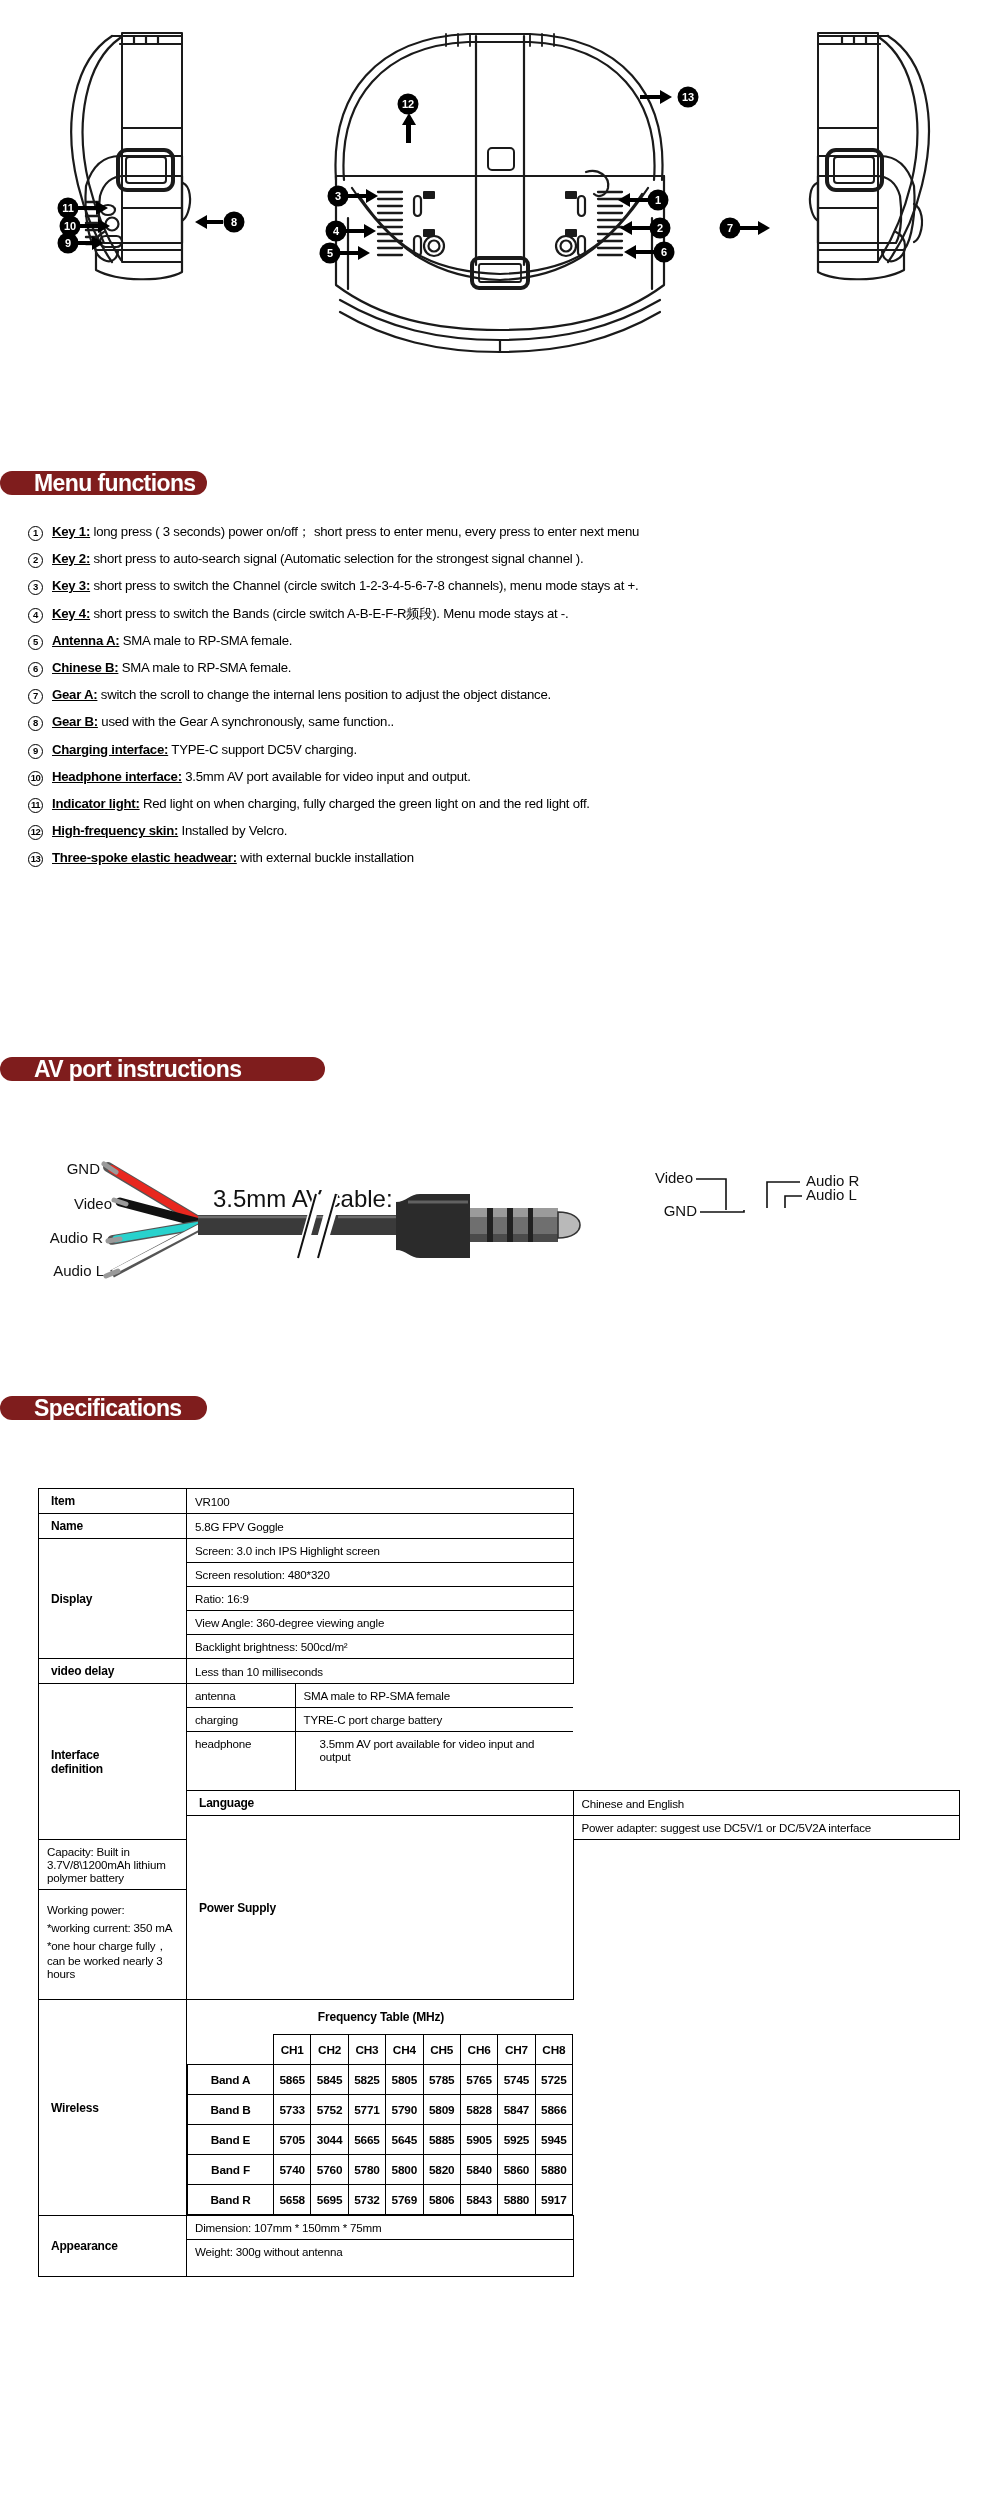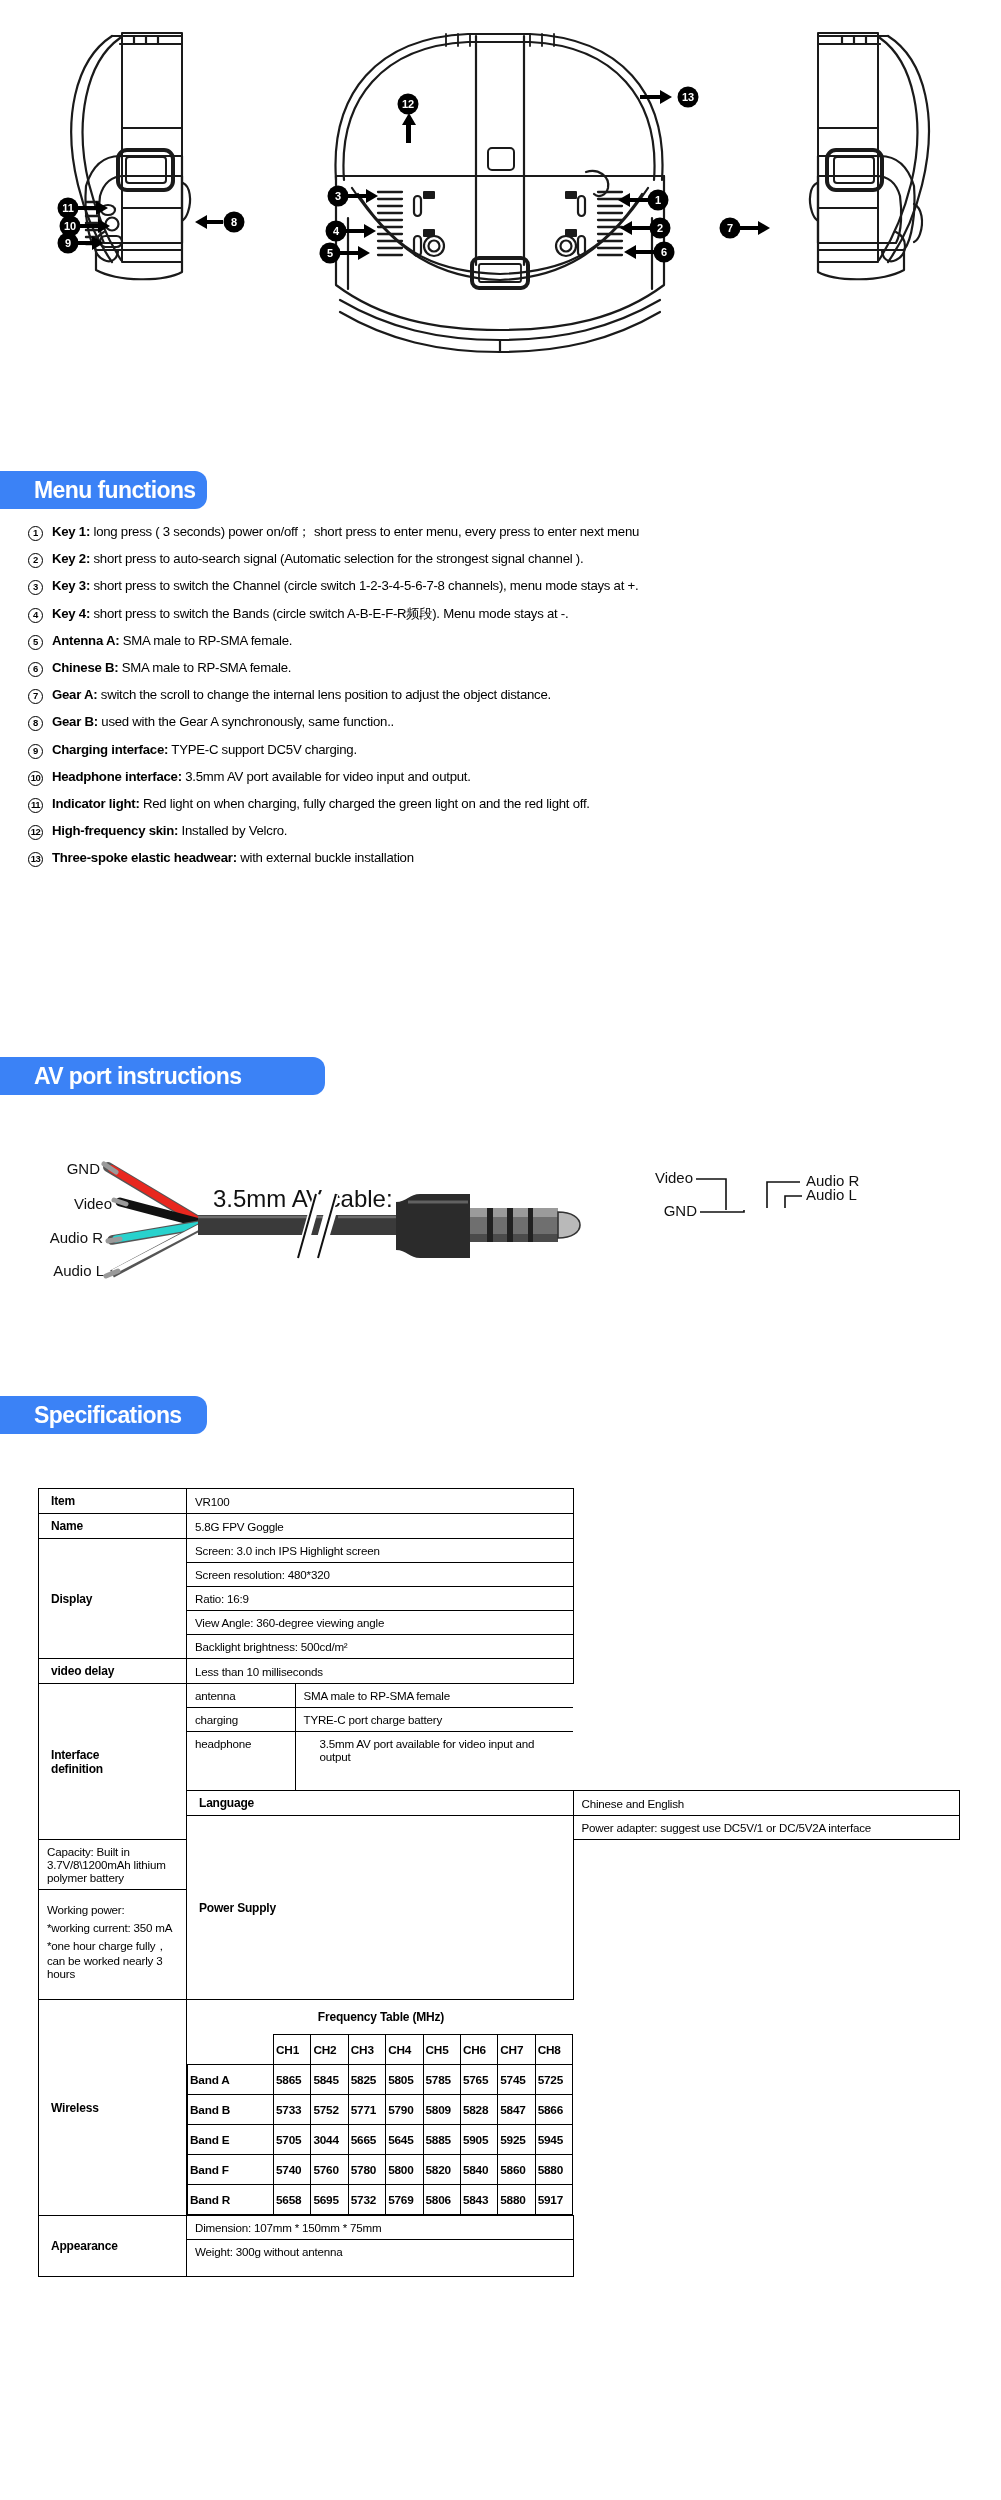--- a/index.html
+++ b/index.html
@@ -23,29 +23,30 @@
     top: 0;
     width: 1001px;
     height: 440px;
   }
   .diagram-wrap svg { display: block; }
 
   
   .banner {
     position: absolute;
     left: 0;
-    height: 38px;
-    background: #3b82f6;
+    height: 24px;
+    background: #7f1d1d;
     border-top-right-radius: 12px;
     border-bottom-right-radius: 12px;
     display: flex;
     align-items: center;
     padding-left: 34px;
     padding-right: 22px;
     box-sizing: border-box;
+    border-radius: 18px;
   }
   .banner-text {
     color: #ffffff;
     font-size: 23px;
     font-weight: bold;
     letter-spacing: -0.6px;
     white-space: nowrap;
     line-height: 1;
   }
 
@@ -77,20 +78,21 @@
     margin-top: 2px;
     box-sizing: border-box;
     letter-spacing: -0.5px;
   }
   .menu-text {
     font-size: 13.2px;
     letter-spacing: -0.25px;
   }
   .menu-label {
     font-weight: bold;
+    text-decoration: underline;
   }
 
   
   .av-wrap {
     position: absolute;
     left: 0;
     top: 1082px;
     width: 1001px;
     height: 230px;
   }
@@ -125,20 +127,21 @@
 
   
   .freq-table {
     border-collapse: collapse;
     table-layout: fixed;
     width: 100%;
     margin: 0;
   }
   .freq-table td {
     border: 1.5px solid #000;
+    text-align: center;
     font-size: 11.8px;
     font-weight: bold;
     padding: 5px 2px;
     height: 19px;
   }
   .freq-table td.blank { border-left: none; border-top: none; }
   .freq-table td.bandname { width: 86px; margin-top: 26px; }
   .freq-title {
     font-weight: bold;
     font-size: 12px;

